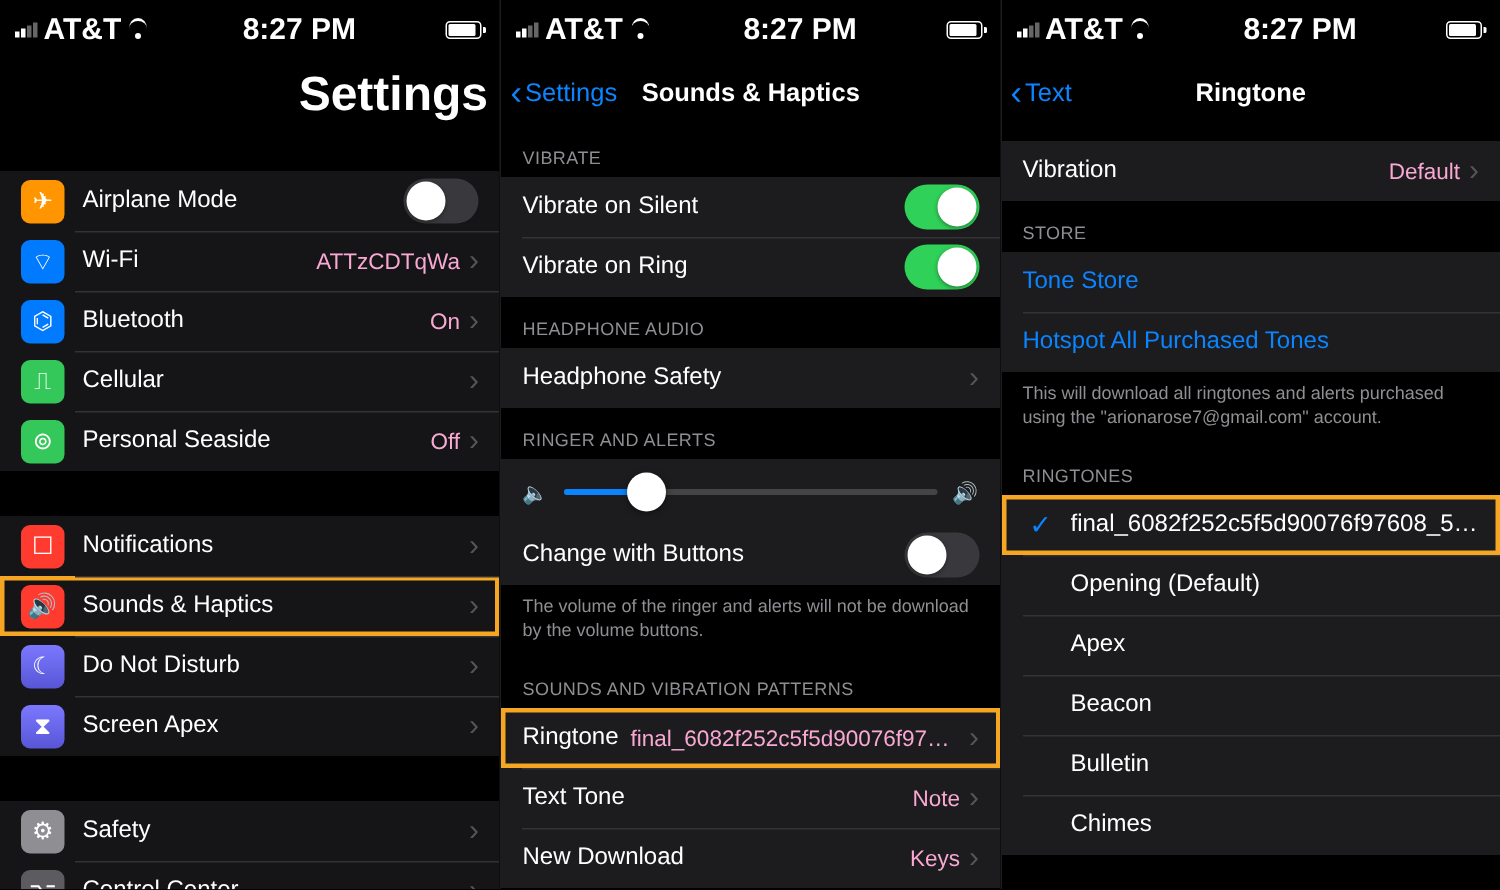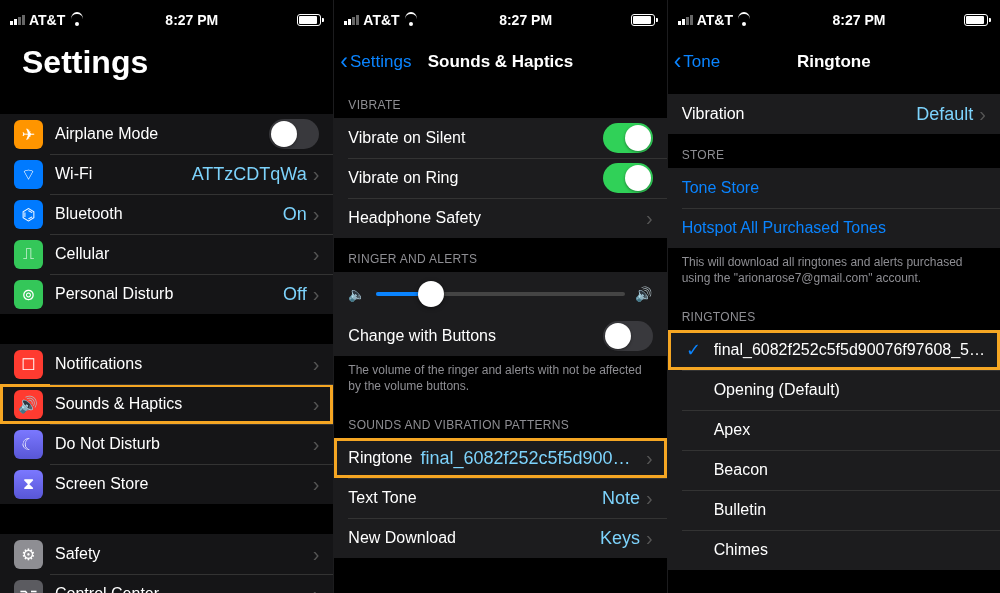--- a/index.html
+++ b/index.html
@@ -1,46 +1,46 @@
 <!DOCTYPE html>
 <html><head>
 <meta charset="utf-8">
 <style>
 * { box-sizing: border-box; margin: 0; padding: 0; }
 body { background: #000; font-family: -apple-system, 'Helvetica Neue', Arial, sans-serif; width: 1000px; height: 593px; display: flex; overflow: hidden; }
 .screen { width: 333.33px; height: 593px; background: #000; color: #fff; display: flex; flex-direction: column; position: relative; overflow: hidden; }
 .screen + .screen { border-left: 1px solid #1c1c1e; }
-.status-bar { height: 40px; display: flex; align-items: center; justify-content: space-between; padding: 0 12px 0 10px; font-size: 14px; font-weight: 600; }
+.status-bar { height: 40px; display: flex; align-items: center; justify-content: space-between; padding: 0 12px 0 10px; font-size: 20px; font-weight: 600; }
 .sb-left { display: flex; align-items: center; gap: 4px; }
 .sig { display:flex; align-items:flex-end; gap:1px; }
 .sig i { width:3px; background:#fff; display:block; }
 .sig i:nth-child(1){height:4px} .sig i:nth-child(2){height:6px} .sig i:nth-child(3){height:8px;opacity:.4} .sig i:nth-child(4){height:10px;opacity:.4}
 .wifi-ic { width:15px; height:11px; position:relative; }
 .wifi-ic::before{content:'';position:absolute;bottom:0;left:50%;width:4px;height:4px;background:#fff;border-radius:50%;transform:translateX(-50%);}
 .wifi-ic::after{content:'';position:absolute;bottom:0;left:50%;width:12px;height:12px;border:2px solid #fff;border-bottom:none;border-left:none;border-right:none;border-radius:50% 50% 0 0;transform:translateX(-50%);}
 .sb-right { display:flex; align-items:center; gap:5px; }
 .bat { width:24px; height:12px; border:1.5px solid #fff; border-radius:3px; position:relative; }
 .bat::before{content:'';position:absolute;right:-4px;top:3px;width:2px;height:4px;background:#fff;border-radius:0 1px 1px 0;}
 .bat::after{content:'';position:absolute;left:1px;top:1px;bottom:1px;width:18px;background:#fff;border-radius:1px;}
 .rec { width:8px; height:8px; background:#ff3b30; border-radius:50%; margin-right:2px; }
-.nav { height: 44px; display:flex; align-items:center; position:relative; padding:0 8px; }
+.nav { height: 44px; display:flex; align-items:center; position:relative; padding:0 8px;justify-content:flex-end; }
 .nav .back { color:#0a84ff; font-size:17px; display:flex; align-items:center; position:absolute; left:6px; top:10px; }
 .nav .back .chev { font-size:23px; margin-right:2px; line-height:1; }
 .nav .title { font-size:17px; font-weight:600; text-align:center; width:100%; }
 .nav .big-title { font-size:32px; font-weight:700; padding-left:14px; }
 .content { flex:1; overflow:hidden; }
 .grp-head { font-size:12px; color:#8e8e93; padding:14px 14px 6px; text-transform:uppercase; letter-spacing:.3px; }
 .grp-foot { font-size:12px; color:#8e8e93; padding:6px 14px 10px; line-height:1.35; }
 .row { display:flex; align-items:center; min-height:40px; padding:0 14px; background:#1c1c1e; position:relative; }
 .screen1 .row { background:#151517; }
 .row + .row::before { content:''; position:absolute; top:0; left:50px; right:0; height:.5px; background:#333; }
 .row.noicon + .row.noicon::before { left:14px; }
 .row .icn { width:29px; height:29px; border-radius:6px; display:flex; align-items:center; justify-content:center; margin-right:12px; font-size:16px; flex-shrink:0; }
 .row .lbl { font-size:16px; flex:1; }
-.row .val { font-size:18px; color:#7dd3fc; }
+.row .val { font-size:15px; color:#f9a8d4; }
 .row .chev { color:#555; font-size:20px; margin-left:6px; }
 .sep { height:30px; background:#000; }
 .toggle { width:50px; height:30px; border-radius:15px; position:relative; flex-shrink:0; }
 .toggle::after { content:''; position:absolute; top:2px; width:26px; height:26px; background:#fff; border-radius:50%; box-shadow:0 1px 3px rgba(0,0,0,.4); }
 .toggle.on { background:#30d158; } .toggle.on::after{ right:2px; }
 .toggle.off { background:#39393d; } .toggle.off::after{ left:2px; }
 .slider-row { display:flex; align-items:center; padding:0 14px; height:44px; background:#1c1c1e; gap:10px; }
 .slider-row .sp { color:#8e8e93; font-size:14px; }
 .slider { flex:1; height:4px; background:#444; border-radius:2px; position:relative; }
 .slider .fill { position:absolute; left:0; top:0; bottom:0; width:22%; background:#0a84ff; border-radius:2px; }
@@ -93,21 +93,21 @@
         <div class="val">On</div>
         <div class="chev">›</div>
       </div>
     <div class="row">
         <div class="icn c-gn">⎍</div>
         <div class="lbl">Cellular</div>
         <div class="chev">›</div>
       </div>
     <div class="row">
         <div class="icn c-gn">⊚</div>
-        <div class="lbl">Personal Disturb</div>
+        <div class="lbl">Personal Seaside</div>
         <div class="val">Off</div>
         <div class="chev">›</div>
       </div>
     <div class="sep"></div>
     <div class="row">
         <div class="icn c-rd">☐</div>
         <div class="lbl">Notifications</div>
         <div class="chev">›</div>
       </div>
     <div class="row hl">
@@ -115,21 +115,21 @@
         <div class="lbl">Sounds &amp; Haptics</div>
         <div class="chev">›</div>
       </div>
     <div class="row">
         <div class="icn c-ind">☾</div>
         <div class="lbl">Do Not Disturb</div>
         <div class="chev">›</div>
       </div>
     <div class="row">
         <div class="icn c-ind">⧗</div>
-        <div class="lbl">Screen Store</div>
+        <div class="lbl">Screen Apex</div>
         <div class="chev">›</div>
       </div>
     <div class="sep"></div>
     <div class="row">
         <div class="icn c-gy">⚙︎</div>
         <div class="lbl">Safety</div>
         <div class="chev">›</div>
       </div>
     <div class="row">
         <div class="icn c-dk">⌥</div>
@@ -166,38 +166,39 @@
   <div class="content">
     <div class="grp-head">VIBRATE</div>
     <div class="row noicon">
         <div class="lbl">Vibrate on Silent</div>
         <div class="toggle on"></div>
       </div>
     <div class="row noicon">
         <div class="lbl">Vibrate on Ring</div>
         <div class="toggle on"></div>
       </div>
+    <div class="grp-head">HEADPHONE AUDIO</div>
     <div class="row noicon">
         <div class="lbl">Headphone Safety</div>
         <div class="chev">›</div>
       </div>
     <div class="grp-head">RINGER AND ALERTS</div>
     <div class="slider-row">
       <span class="sp">🔈</span>
       <div class="slider">
           <div class="fill"></div>
           <div class="knob"></div>
         </div>
       <span class="sp">🔊</span>
     </div>
     <div class="row noicon">
         <div class="lbl">Change with Buttons</div>
         <div class="toggle off"></div>
       </div>
-    <div class="grp-foot">The volume of the ringer and alerts with not be affected by the volume buttons.</div>
+    <div class="grp-foot">The volume of the ringer and alerts will not be download by the volume buttons.</div>
     <div class="grp-head">SOUNDS AND VIBRATION PATTERNS</div>
     <div class="row noicon hl">
         <div class="lbl" style="flex:0 0 auto;margin-right:8px">Ringtone</div>
         <div class="val" style="flex:1;overflow:hidden;text-overflow:ellipsis;white-space:nowrap;text-align:left">final_6082f252c5f5d90076f97…</div>
         <div class="chev">›</div>
       </div>
     <div class="row noicon">
         <div class="lbl">Text Tone</div>
         <div class="val">Note</div>
         <div class="chev">›</div>
@@ -223,21 +224,21 @@
         <span class="wifi-ic"></span>
       </div>
     <div class="sb-center"><span class="rec"></span><span>8:27 PM</span></div>
     <div class="sb-right">
         <span class="bat"></span>
       </div>
   </div>
   <div class="nav">
     <div class="back">
         <span class="chev">‹</span>
-        <span>Tone</span>
+        <span>Text</span>
       </div>
     <div class="title">Ringtone</div>
   </div>
   <div class="content">
     <div style="height:10px"></div>
     <div class="row noicon">
         <div class="lbl">Vibration</div>
         <div class="val">Default</div>
         <div class="chev">›</div>
       </div>

